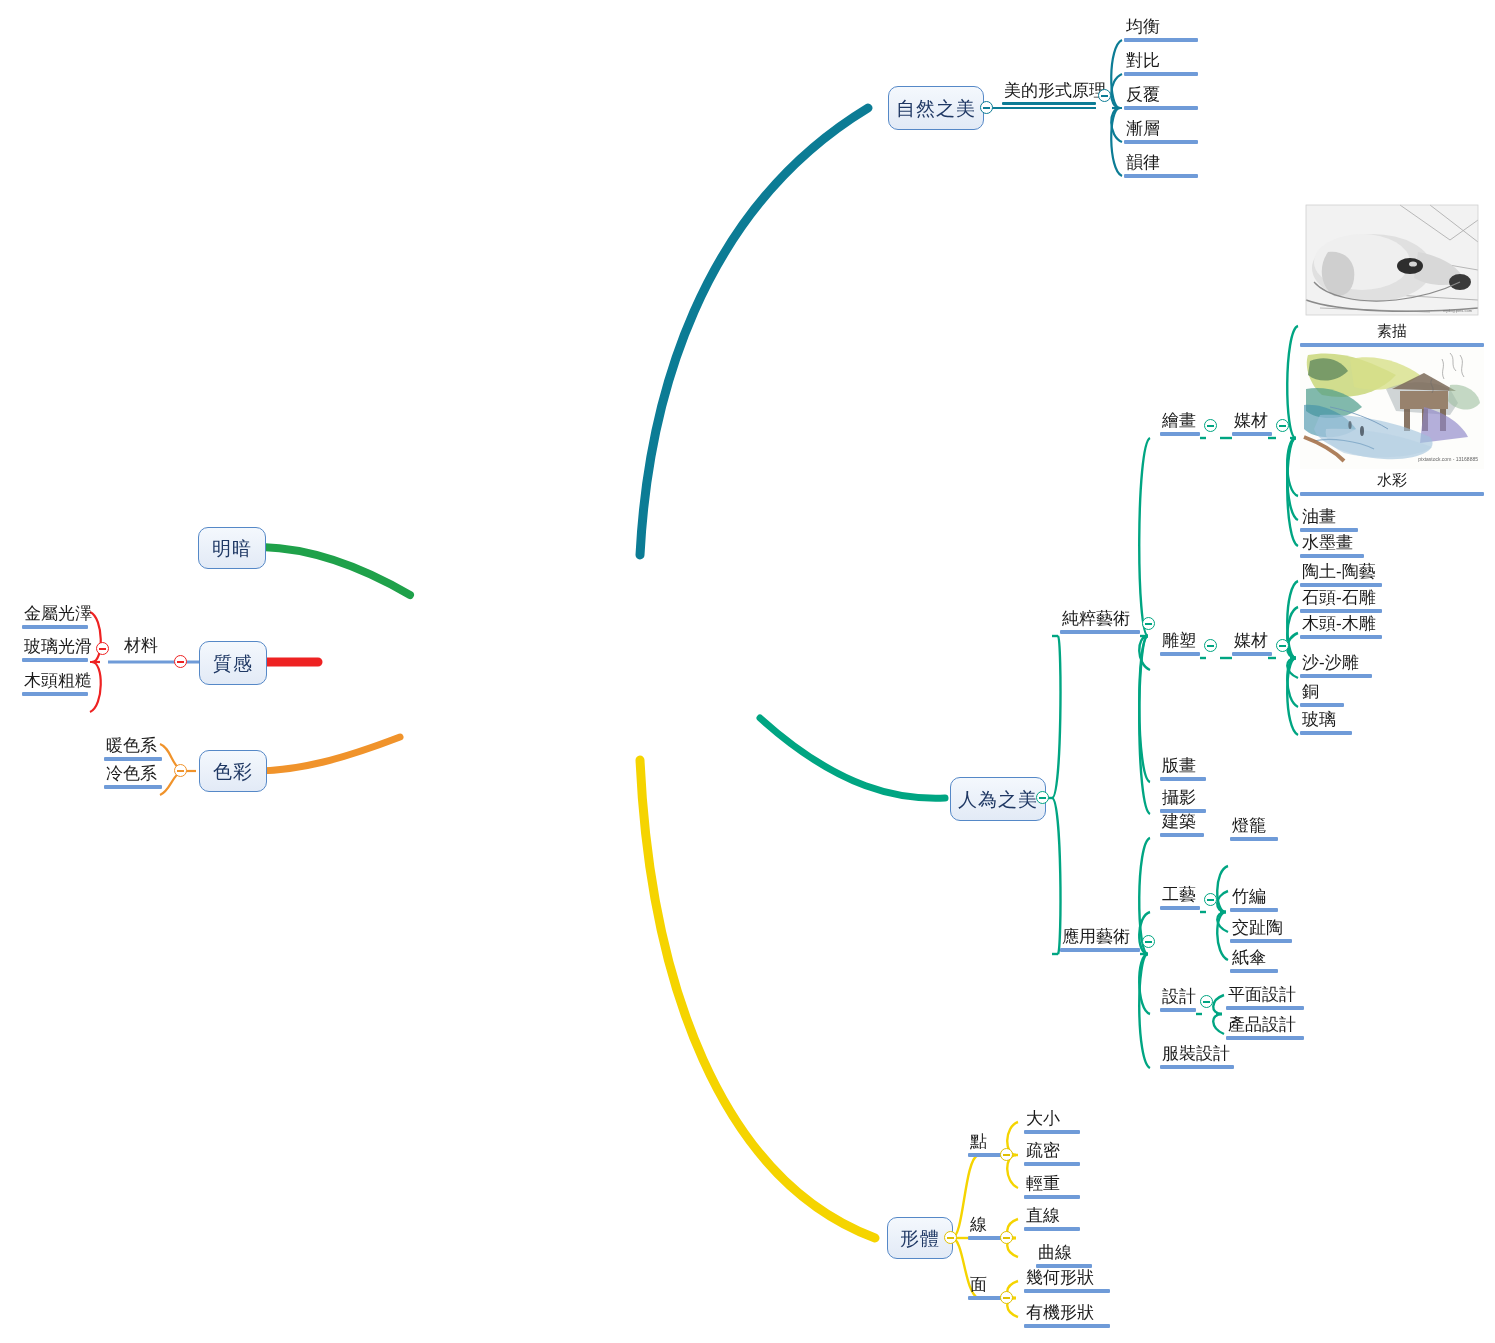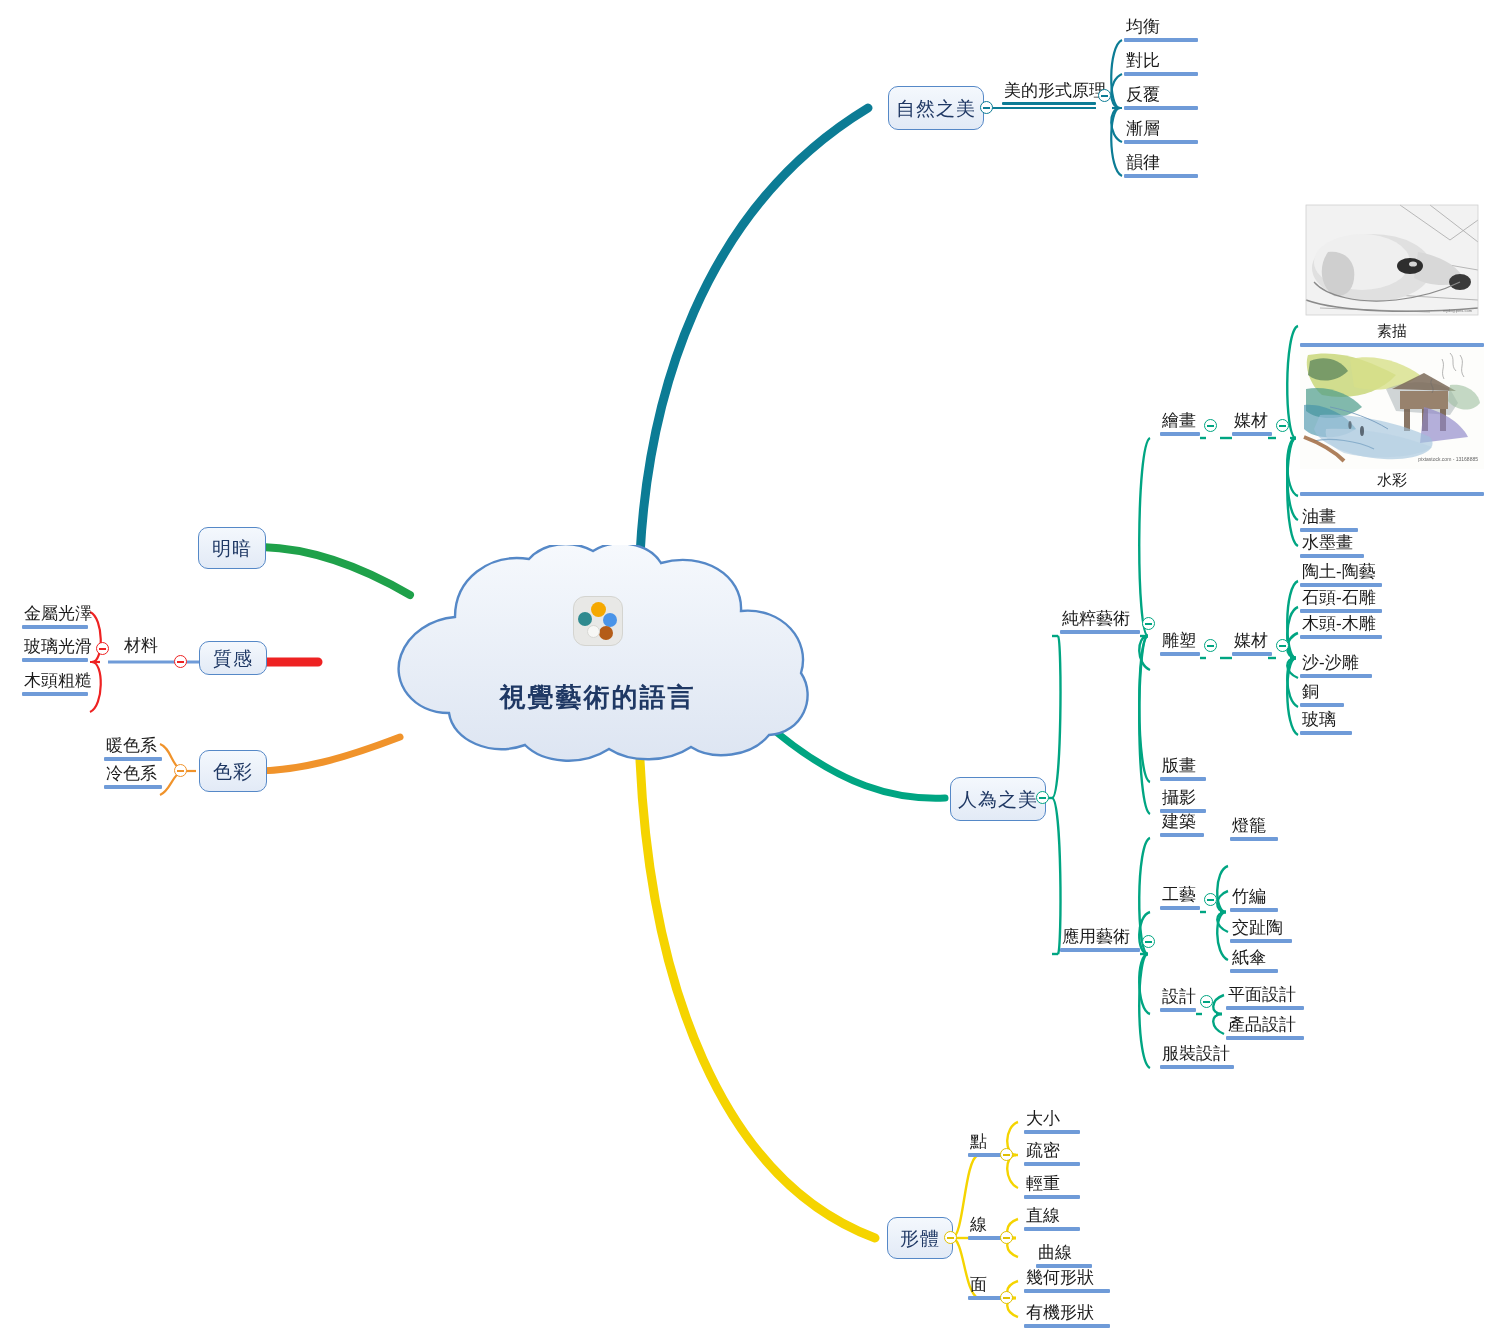--- a/index.html
+++ b/index.html
@@ -143,46 +143,20 @@
     <path d="M 1226 912 C 1214 912 1214 896 1228 891" stroke="#00a582" stroke-width="2.4" fill="none"></path>
     <path d="M 1226 912 C 1214 912 1214 926 1228 932" stroke="#00a582" stroke-width="2.4" fill="none"></path>
     <path d="M 1226 912 C 1214 912 1214 954 1228 960" stroke="#00a582" stroke-width="2.4" fill="none"></path>
 
     <path d="M 1196 1014 L 1202 1014" stroke="#00a582" stroke-width="2.4" fill="none"></path>
     <path d="M 1216 1014 L 1222 1014" stroke="#00a582" stroke-width="2.4" fill="none"></path>
     <path d="M 1222 1014 C 1210 1014 1210 1000 1224 995" stroke="#00a582" stroke-width="2.4" fill="none"></path>
     <path d="M 1222 1014 C 1210 1014 1210 1028 1224 1034" stroke="#00a582" stroke-width="2.4" fill="none"></path>
   </svg>
 
-  <div id="cloud">
-    <svg width="585" height="220" viewBox="0 0 585 220">
-      <defs>
-        <linearGradient id="cg" x1="0" y1="0" x2="0" y2="1">
-          <stop offset="0%" stop-color="#f6f9fd"></stop>
-          <stop offset="100%" stop-color="#dde5f2"></stop>
-        </linearGradient>
-      </defs>
-      <path d="M150 72 C150 34 184 8 224 14 C238 -2 266 -6 288 6
-               C310 -8 344 -2 356 18 C398 6 438 30 436 66
-               C478 62 506 96 496 128 C512 152 498 188 464 190
-               C446 212 408 216 386 202 C362 218 326 218 304 204
-               C276 222 238 218 220 200 C186 212 148 196 144 168
-               C108 168 86 138 96 110 C104 88 126 74 150 72 Z" fill="url(#cg)" stroke="#5588c7" stroke-width="2.4"></path>
-    </svg>
-    <div class="cap">
-      <div class="palette">
-        <i class="p-yellow"></i>
-        <i class="p-teal"></i>
-        <i class="p-blue"></i>
-        <i class="p-brown"></i>
-        <i class="p-hole"></i>
-      </div>
-      <div id="cloudtitle">視覺藝術的語言</div>
-    </div>
-  </div>
 
   <div class="boxnode" style="left:878px;top:86px;width:96px;height:44px;">
     <span>自然之美</span>
   </div>
   <div class="toggle" style="left:980px;top:101px;border:1.4px solid #0c7c95;">
     <span style="position:absolute;left:2px;top:5px;width:7px;height:1.5px;background:#0c7c95;display:block;"></span>
   </div>
 
   <div class="pnode" style="left:1002px;top:82px;width:94px;">
     <span class="t">美的形式原理</span>
@@ -210,21 +184,21 @@
   </div>
   <div class="pnode" style="left:1124px;top:154px;width:74px;">
     <span class="t">韻律</span>
     <span class="ul"></span>
   </div>
 
   <div class="boxnode" style="left:188px;top:527px;width:68px;height:42px;">
     <span>明暗</span>
   </div>
 
-  <div class="boxnode" style="left:189px;top:641px;width:68px;height:34px;">
+  <div class="boxnode" style="left:189px;top:641px;width:68px;height:44px;">
     <span>質感</span>
   </div>
   <div class="toggle" style="left:174px;top:655px;border:1.4px solid #ee2222;">
     <span style="position:absolute;left:2px;top:5px;width:7px;height:1.5px;background:#ee2222;display:block;"></span>
   </div>
 
   <div class="pnode" style="left:122px;top:637px;width:42px;">
     <span class="t">材料</span>
     <span class="ul" style="opacity:0;"></span>
   </div>

